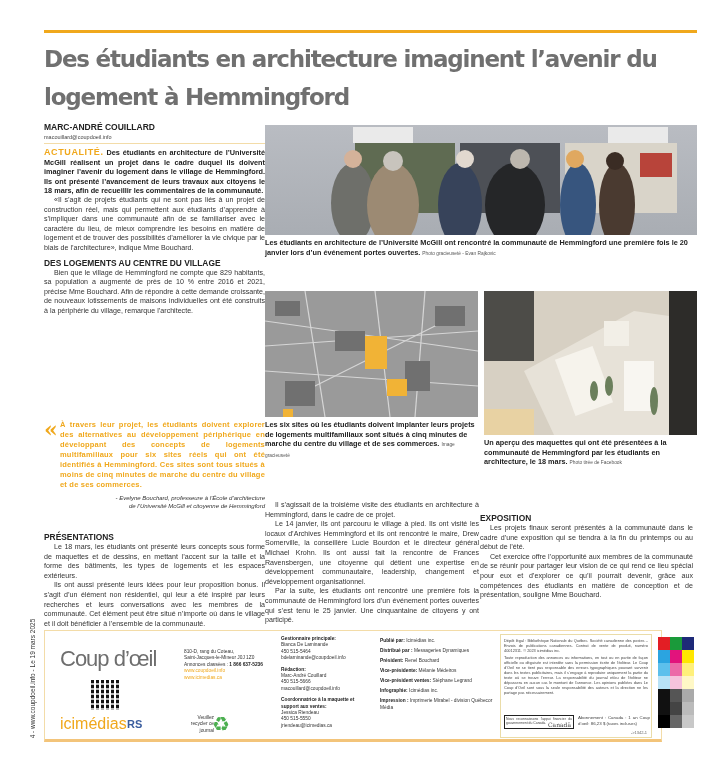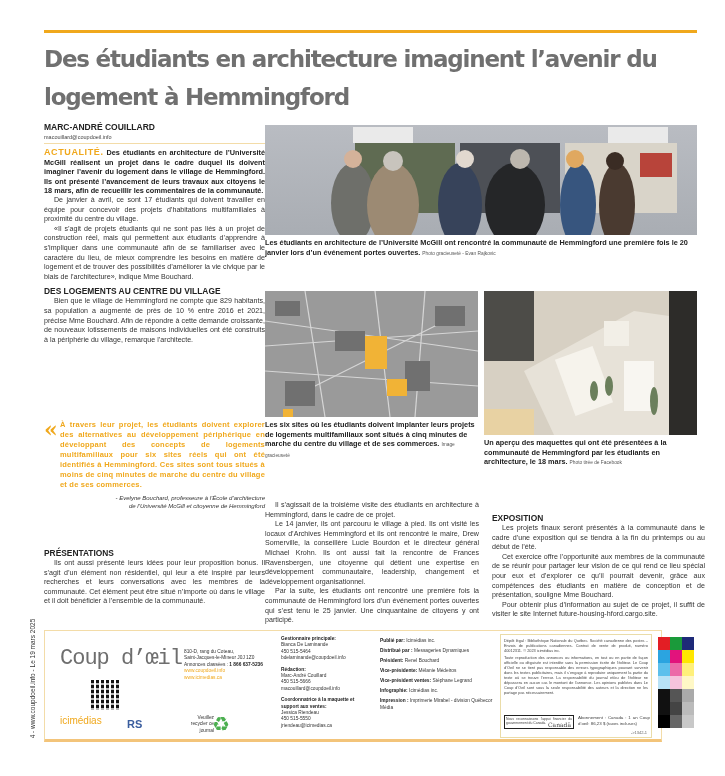--- a/index.html
+++ b/index.html
@@ -34,34 +34,34 @@
 <body>
 
 <div class="rule"></div>
 <h1 class="headline">Des étudiants en architecture imaginent l’avenir du logement à Hemmingford</h1>
 <div class="author">MARC-ANDRÉ COUILLARD</div>
 <div class="email">macouillard@coupdoeil.info</div>
 <div style="position:absolute;left:44px;top:143px;width:221px;height:1px;background:#f3dca8"></div>
 
 <div class="col" style="left:44px;top:148px;width:221px">
   <p class="lead"><span class="kicker">ACTUALITÉ.</span> <span>Des étudiants en architecture de l’Université McGill réalisent un projet dans le cadre duquel ils doivent imaginer l’avenir du logement dans le village de Hemmingford. Ils ont présenté l’avancement de leurs travaux aux citoyens le 18 mars, afin de recueillir les commentaires de la communauté.</span></p>
-  <p>De janvier à avril, ce sont 17 étudiants qui doivent travailler en équipe pour concevoir des projets d’habitations multifamiliales à proximité du centre du village.</p>
   <p>«Il s’agit de projets étudiants qui ne sont pas liés à un projet de construction réel, mais qui permettent aux étudiants d’apprendre à s’impliquer dans une communauté afin de se familiariser avec le caractère du lieu, de mieux comprendre les besoins en matière de logement et de trouver des possibilités d’améliorer la vie civique par le biais de l’architecture», indique Mme Bouchard.</p>
   <p class="sub">DES LOGEMENTS AU CENTRE DU VILLAGE</p>
   <p>Bien que le village de Hemmingford ne compte que 829 habitants, sa population a augmenté de près de 10 % entre 2016 et 2021, précise Mme Bouchard. Afin de répondre à cette demande croissante, de nouveaux lotissements de maisons individuelles ont été construits à la périphérie du village, remarque l’architecte.</p>
 </div>
 
 <div class="quote">
   <span class="mark">«</span>
   <div class="qtext">À travers leur projet, les étudiants doivent explorer des alternatives au développement périphérique en développant des concepts de logements multifamiliaux pour six sites réels qui ont été identifiés à Hemmingford. Ces sites sont tous situés à moins de cinq minutes de marche du centre du village et de ses commerces.</div>
   <div class="attr"><span>- Evelyne Bouchard, professeure à l’École d’architecture</span><br><span>de l’Université McGill et citoyenne de Hemmingford</span></div>
 </div>
 
 <div class="col" style="left:44px;top:532px;width:221px">
-  <p class="sub" style="margin-top:16px">PRÉSENTATIONS</p>
+  <p class="sub" style="margin-top:0">PRÉSENTATIONS</p>
+  <p>Le 18 mars, les étudiants ont présenté leurs concepts sous forme de maquettes et de dessins, en mettant l’accent sur la taille et la forme des bâtiments, les types de logements et les espaces extérieurs.</p>
   <p>Ils ont aussi présenté leurs idées pour leur proposition bonus. Il s’agit d’un élément non résidentiel, qui leur a été inspiré par leurs recherches et leurs conversations avec les membres de la communauté. Cet élément peut être situé n’importe où dans le village et il doit bénéficier à l’ensemble de la communauté.</p>
 </div>
 
 <div class="photo" style="left:265px;top:125px;width:432px;height:110px;background:linear-gradient(180deg,#b9bcc2,#a9adb3)">
   <svg width="432" height="110">
     <rect x="90" y="18" width="100" height="70" fill="#5f6b52"></rect>
     <rect x="195" y="18" width="100" height="70" fill="#4d5056"></rect>
     <rect x="300" y="18" width="112" height="70" fill="#d9d4c9"></rect>
     <rect x="375" y="28" width="32" height="24" fill="#b8443a"></rect>
     <rect x="88" y="2" width="60" height="16" fill="#eaeaea"></rect>
@@ -126,37 +126,36 @@
   </svg>
 </div>
 <div class="cap" style="left:484px;top:438px;width:213px"><span>Un aperçu des maquettes qui ont été présentées à la communauté de Hemmingford par les étudiants en architecture, le 18 mars.</span> <span class="credit">Photo tirée de Facebook</span></div>
 
 <div class="col" style="left:265px;top:501px;width:214px">
   <p>Il s’agissait de la troisième visite des étudiants en architecture à Hemmingford, dans le cadre de ce projet.</p>
   <p>Le 14 janvier, ils ont parcouru le village à pied. Ils ont visité les locaux d’Archives Hemmingford et ils ont rencontré le maire, Drew Somerville, la conseillère Lucie Bourdon et le directeur général Michael Krohn. Ils ont aussi fait la rencontre de Frances Ravensbergen, une citoyenne qui détient une expertise en développement communautaire, leadership, changement et développement organisationnel.</p>
   <p>Par la suite, les étudiants ont rencontré une première fois la communauté de Hemmingford lors d’un événement portes ouvertes qui s’est tenu le 25 janvier. Une cinquantaine de citoyens y ont participé.</p>
 </div>
 
-<div class="col" style="left:492px;top:513px;width:213px">
+<div class="col" style="left:480px;top:513px;width:213px">
   <p class="sub" style="margin-top:0">EXPOSITION</p>
   <p>Les projets finaux seront présentés à la communauté dans le cadre d’une exposition qui se tiendra à la fin du printemps ou au début de l’été.</p>
   <p>Cet exercice offre l’opportunité aux membres de la communauté de se réunir pour partager leur vision de ce qui rend ce lieu spécial pour eux et d’explorer ce qu’il pourrait devenir, grâce aux compétences des étudiants en matière de conception et de présentation, souligne Mme Bouchard.</p>
-  <p>Pour obtenir plus d’information au sujet de ce projet, il suffit de visiter le site Internet future-housing-hford.cargo.site.</p>
 </div>
 
 <div class="sidebar-vert">
     <span>4 - www.coupdoeil.info - Le 19 mars 2025</span>
   </div>
 
 <div class="footer"></div>
-<div style="position:absolute;left:60px;top:646px;font-family:Liberation Mono, monospace;font-size:22px;color:#6e6e6e;letter-spacing:-1px"><span>Coup d’œil</span></div>
+<div style="position:absolute;left:60px;top:646px;font-family:Liberation Sans, sans-serif;font-size:22px;color:#6e6e6e;letter-spacing:-1px"><span>Coup d’œil</span></div>
 <div style="position:absolute;left:91px;top:680px;width:30px;height:30px;background:repeating-linear-gradient(90deg,#111 0 3px,#fff 3px 5px),#111">
   <div style="position:absolute;inset:0;background:repeating-linear-gradient(0deg,rgba(255,255,255,.7) 0 2px,transparent 2px 5px)"></div>
 </div>
-<div style="position:absolute;left:60px;top:715px;font-size:10px;color:#f0a81c"><span>icimédias</span></div>
+<div style="position:absolute;left:60px;top:715px;font-size:16px;color:#f0a81c"><span>icimédias</span></div>
 <div style="position:absolute;left:127px;top:718px;font-size:11px;font-weight:bold;color:#3a5d9e">RS</div>
 
 <div class="ft" style="left:184px;top:649px;width:90px">
   <div>810-D, rang du Coteau,</div>
   <div>Saint-Jacques-le-Mineur J0J 1Z0</div>
   <div><span>Annonces classées :</span> <b>1 866 637-5236</b></div>
   <div style="color:#f0a81c">www.coupdoeil.info</div>
   <div style="color:#f0a81c">www.icimedias.ca</div>
 </div>
 <div class="ft" style="left:184px;top:715px;width:30px;text-align:right">Veuillez recycler ce journal</div>

